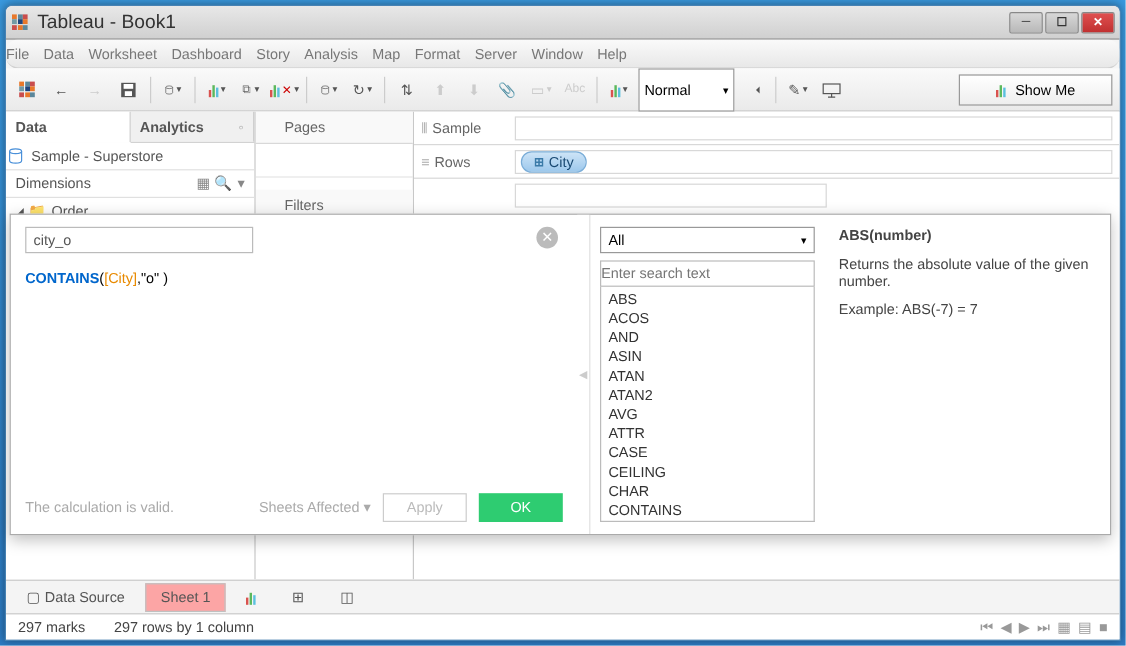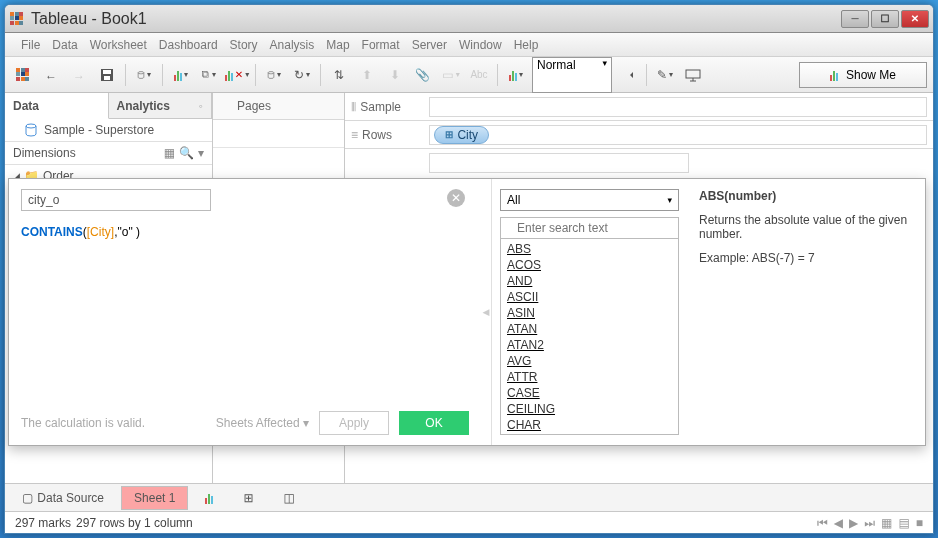--- a/index.html
+++ b/index.html
@@ -4,35 +4,35 @@
 <style>
 * { margin: 0; padding: 0; box-sizing: border-box; font-family: 'Segoe UI', Tahoma, sans-serif; font-size: 12px; }
 body { background: linear-gradient(to bottom, #3a9ae0, #2d7cc4); padding: 4px; width: 938px; height: 538px; overflow: hidden; }
 .window { background: #f5f5f5; border: 1px solid #4682b4; border-radius: 6px 6px 0 0; height: 100%; display: flex; flex-direction: column; overflow: hidden; box-shadow: 0 0 8px rgba(0,0,0,0.4); }
 .titlebar { height: 28px; background: linear-gradient(to bottom, #e8e8e8, #d0d0d0); display: flex; align-items: center; padding: 0 4px; border-bottom: 1px solid #888; }
 .titlebar-icon { width: 16px; height: 16px; margin-right: 6px; display: inline-flex; align-items: center; justify-content: center; }
 .titlebar-title { flex: 1; color: #333; font-size: 16px; }
 .winbtns { display: flex; gap: 2px; }
 .winbtn { width: 28px; height: 18px; background: linear-gradient(to bottom, #d8d8d8, #b8b8b8); border: 1px solid #888; border-radius: 2px; display: flex; align-items: center; justify-content: center; cursor: pointer; color: #333; font-size: 10px; font-weight: bold; }
 .winbtn.close { background: linear-gradient(to bottom, #e05050, #c03030); color: #fff; }
-.menubar { height: 24px; background: linear-gradient(to bottom, #fafafa, #e8e8e8); display: flex; align-items: center; padding: 0 16px; gap: 12px; border-bottom: 1px solid #d0d0d0; }
+.menubar { height: 24px; background: linear-gradient(to bottom, #fafafa, #e8e8e8); display: flex; align-items: center; padding: 0 0; gap: 12px; border-bottom: 1px solid #d0d0d0; border-radius: 10px; }
 .menu-item { color: #777; cursor: pointer; }
 .toolbar { height: 36px; background: linear-gradient(to bottom, #fafafa, #eaeaea); display: flex; align-items: center; padding: 0 6px; gap: 4px; border-bottom: 1px solid #c0c0c0; }
 .tool-btn { width: 24px; height: 24px; display: flex; align-items: center; justify-content: center; cursor: pointer; border: 1px solid transparent; color: #555; }
 .tool-sep { width: 1px; height: 22px; background: #ccc; margin: 0 2px; }
 .tool-drop { display: flex; align-items: center; height: 24px; padding: 0 4px; cursor: pointer; gap: 2px; }
-.zoom-select { height: 36px; border: 1px solid #999; background: #fff; padding: 0 18px 0 4px; min-width: 80px; position: relative; display: flex; align-items: flex-start; }
+.zoom-select { height: 36px; border: 1px solid #999; background: #fff; padding: 0 18px 0 4px; min-width: 80px; position: relative; display: flex; align-items: center; }
 .zoom-select::after { content: "▾"; position: absolute; right: 4px; font-size: 9px; }
 .showme-btn { margin-left: auto; height: 26px; padding: 0 30px; border: 1px solid #999; background: linear-gradient(to bottom,#fff,#eee); display: flex; align-items: center; gap: 8px; cursor: pointer; }
 .workspace { flex: 1; display: flex; overflow: hidden; background: #f8f8f8; }
 .left-pane { width: 208px; border-right: 1px solid #c8c8c8; display: flex; flex-direction: column; background: #fff; position: relative; }
 .left-tabs { display: flex; height: 26px; border-bottom: 1px solid #c8c8c8; }
 .left-tab { flex: 1; display: flex; align-items: center; padding: 0 8px; background: #f0f0f0; border-right: 1px solid #c8c8c8; cursor: pointer; font-weight: bold; color: #555; }
 .left-tab.active { background: #fff; border-bottom: 1px solid #fff; margin-bottom: -1px; }
-.datasource-row { padding: 4px 19px; display: flex; align-items: center; gap: 6px; border-bottom: 1px solid #e0e0e0; color: #555; }
+.datasource-row { padding: 4px 1px; display: flex; align-items: center; gap: 6px; border-bottom: 1px solid #e0e0e0; color: #555; }
 .dims-header { padding: 4px 8px; display: flex; align-items: center; border-bottom: 1px solid #e0e0e0; color: #555; }
 .dims-header .right-ico { margin-left: auto; display: flex; gap: 4px; color: #888; font-size: 10px; }
 .dims-list { padding: 2px 8px; color: #555; }
 .dims-list .folder { display: flex; align-items: center; gap: 4px; padding: 2px 0; }
 .mid-pane { width: 132px; border-right: 1px solid #c8c8c8; background: #fff; display: flex; flex-direction: column; }
 .shelf-header { padding: 6px 24px; background: #f9f9f9; border-bottom: 1px solid #d8d8d8; color: #666; font-weight: 500; }
 .shelf-body { height: 28px; border-bottom: 1px solid #e4e4e4; }
 .right-pane { flex: 1; display: flex; flex-direction: column; background: #fff; }
 .shelf-row { height: 28px; display: flex; align-items: center; border-bottom: 1px solid #d8d8d8; padding: 0 6px; gap: 8px; }
 .shelf-label { width: 70px; color: #666; display: flex; align-items: center; gap: 4px; }
@@ -47,30 +47,30 @@
 .fn-name { color: #0066cc; font-weight: bold; }
 .field-name { color: #e88a00; }
 .calc-footer { margin-top: auto; display: flex; align-items: center; gap: 10px; color: #aaa; font-size: 11px; }
 .calc-footer .spacer { flex: 1; }
 .btn-apply { width: 70px; height: 24px; border: 1px solid #ccc; background: #fff; color: #bbb; }
 .btn-ok { width: 70px; height: 24px; border: none; background: #2ecc71; color: #fff; cursor: pointer; }
 .calc-divider { width: 10px; background: #fff; display: flex; align-items: center; justify-content: center; color: #ccc; font-size: 9px; }
 .calc-funcs { width: 196px; border-left: 1px solid #e0e0e0; padding: 10px 8px; display: flex; flex-direction: column; }
 .func-cat { height: 22px; border: 1px solid #999; margin-bottom: 6px; display: flex; align-items: center; padding: 0 6px; position: relative; }
 .func-cat::after { content: "▾"; position: absolute; right: 6px; font-size: 9px; }
-.func-search { height: 22px; border: 1px solid #bbb; padding: 0 16px; color: #aaa; margin-bottom: 0; }
-.func-list { flex: 1; border: 1px solid #bbb; border-top: none; overflow-y: scroll; padding: 2px 6px; text-decoration: underline; }
+.func-search { height: 22px; border: 1px solid #bbb; padding: 0 0; color: #aaa; margin-bottom: 0; }
+.func-list { flex: 1; border: 1px solid #bbb; border-top: none; overflow-y: scroll; padding: 2px 6px; }
 .func-list div { padding: 1px 0; color: #333; cursor: pointer; }
 .calc-help { flex: 1; padding: 10px 12px; color: #444; }
 .calc-help .sig { font-weight: bold; margin-bottom: 10px; }
 .calc-help .desc { margin-bottom: 10px; }
 .bottom-tabs { height: 28px; background: #f4f4f4; border-top: 1px solid #c8c8c8; display: flex; align-items: center; padding: 0 4px; gap: 4px; }
 .bottom-tab { height: 24px; padding: 0 12px; display: flex; align-items: center; gap: 4px; color: #555; cursor: pointer; border: 1px solid transparent; }
 .bottom-tab.active { background: #fca5a5; border-color: #c0c0c0; }
-.status-bar { height: 22px; background: #fff; border-top: 1px solid #c8c8c8; display: flex; align-items: center; padding: 0 10px; gap: 5px; color: #444; }
+.status-bar { height: 22px; background: #fff; border-top: 1px solid #c8c8c8; display: flex; align-items: center; padding: 0 10px; gap: 24px; color: #444; }
 .status-right { margin-left: auto; display: flex; gap: 6px; color: #999; font-size: 10px; }
 .barchart-icon { display: inline-flex; gap: 1px; align-items: flex-end; height: 12px; }
 .barchart-icon span:nth-child(1){width:2px;height:6px;background:#d9534f;}
 .barchart-icon span:nth-child(2){width:2px;height:10px;background:#5cb85c;}
 .barchart-icon span:nth-child(3){width:2px;height:8px;background:#5bc0de;}
 .tableau-logo { display: inline-flex; flex-wrap: wrap; width: 14px; height: 14px; }
 .tableau-logo span { width: 4px; height: 4px; margin: 0.3px; }
 .tl1{background:#e8782b;} .tl2{background:#5b879b;} .tl3{background:#c94d4d;} .tl4{background:#7199a6;} .tl5{background:#1f457e;} .tl6{background:#e8782b;} .tl7{background:#c94d4d;} .tl8{background:#e8782b;} .tl9{background:#5b879b;}
 svg { display: block; }
 </style>
@@ -255,20 +255,21 @@
           <span>📁</span>
           <span>Order</span>
         </div>
       </div>
     </div>
 
     <div class="mid-pane">
       <div class="shelf-header">Pages</div>
       <div class="shelf-body"></div>
       <div style="height:10px;"></div>
+      <div class="shelf-header">Filters</div>
       <div class="shelf-body"></div>
     </div>
 
     <div class="right-pane">
       <div class="shelf-row">
         <span class="shelf-label">
             <span style="color:#aaa;">⦀</span>
             <span>Sample</span>
           </span>
         <div class="shelf-area"></div>
@@ -310,21 +311,20 @@
     <div class="calc-divider">◀</div>
     <div class="calc-funcs">
       <div class="func-cat">
           <span>All</span>
         </div>
       <input class="func-search" placeholder="Enter search text" style="">
       <div class="func-list">
         <div>ABS</div>
         <div>ACOS</div>
         <div>AND</div>
-        <div>ASCII</div>
         <div>ASIN</div>
         <div>ATAN</div>
         <div>ATAN2</div>
         <div>AVG</div>
         <div>ATTR</div>
         <div>CASE</div>
         <div>CEILING</div>
         <div>CHAR</div>
         <div>CONTAINS</div>
 

